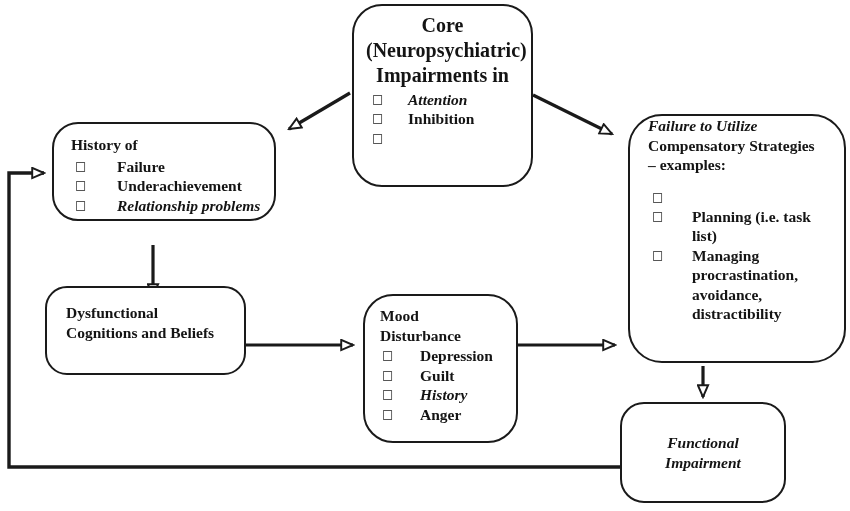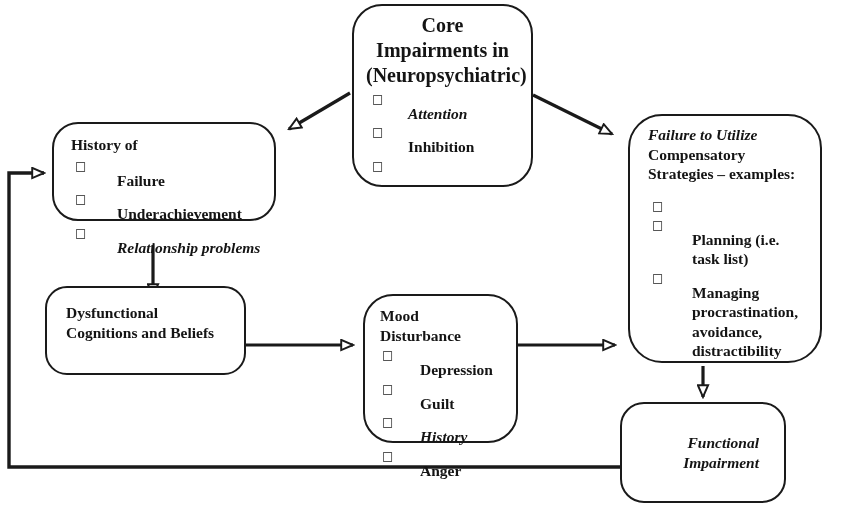--- a/index.html
+++ b/index.html
@@ -38,21 +38,21 @@
   .it { font-style: italic; }
   .item { display: flex; align-items: flex-start; }
   .bullet {
     flex: 0 0 auto;
     font-size: 12px;
     line-height: 19px;
     font-family: "DejaVu Sans", sans-serif;
     font-weight: normal;
     color: #1a1a1a;
   }
-  .txt { flex: 1 1 auto; margin-top: 14px; }
+  .txt { flex: 1 1 auto; }
 
   
   .box-core {
     left: 352px; top: 4px; width: 181px; height: 183px;
     border-radius: 30px;
     padding: 7px 8px 0 12px;
   }
   .box-core .title { font-size: 20px; margin: 0 4px 1px 0; }
   .box-core .bullet { width: 36px; padding-left: 6px; }
   .box-core .txt { max-width: 102px; }
@@ -61,23 +61,23 @@
   .box-history {
     left: 52px; top: 122px; width: 224px; height: 99px;
     border-radius: 26px;
     padding: 11px 8px 0 17px;
   }
   .box-history .title { margin-bottom: 2px; }
   .box-history .bullet { width: 42px; padding-left: 4px; }
 
   
   .box-failure {
-    left: 628px; top: 114px; width: 194px; height: 249px;
+    left: 628px; top: 114px; width: 218px; height: 249px;
     border-radius: 34px;
-    padding: 9px 12px 0 18px;
+    padding: 0 12px 0 18px;
   }
   .box-failure .title { max-width: 172px; margin-bottom: 13px; }
   .box-failure .bullet { width: 40px; padding-left: 4px; }
   .box-failure .txt { max-width: 132px; }
 
   
   .box-dysfunctional {
     left: 45px; top: 286px; width: 201px; height: 89px;
     border-radius: 22px;
     padding: 15px 10px 0 19px;
@@ -92,21 +92,21 @@
   }
   .box-mood .title { max-width: 100px; margin-bottom: 1px; }
   .box-mood .bullet { width: 38px; padding-left: 2px; }
 
   
   .box-functional {
     left: 620px; top: 402px; width: 166px; height: 101px;
     border-radius: 24px;
     display: flex; align-items: center; justify-content: center;
   }
-  .box-functional .title { max-width: 112px; text-align: right; }
+  .box-functional .title { max-width: 112px; text-align: center; }
 </style>
 </head>
 <body>
 
 <div class="canvas">
 
   <svg class="arrows" viewBox="0 0 850 511" xmlns="http://www.w3.org/2000/svg">
     <defs>
       <marker id="ah" viewBox="0 0 14 12" refX="12.5" refY="6" markerWidth="15" markerHeight="13" orient="auto" markerUnits="userSpaceOnUse">
         <path d="M1.5,1.2 L12.5,6 L1.5,10.8 Z" fill="#ffffff" stroke="#1a1a1a" stroke-width="1.8" stroke-linejoin="miter"></path>
@@ -117,22 +117,22 @@
     <line x1="153" y1="245" x2="153" y2="296" stroke="#1a1a1a" stroke-width="3.2" marker-end="url(#ah)"></line>
     <line x1="246" y1="345" x2="353" y2="345" stroke="#1a1a1a" stroke-width="3.2" marker-end="url(#ah)"></line>
     <line x1="518" y1="345" x2="615" y2="345" stroke="#1a1a1a" stroke-width="3.2" marker-end="url(#ah)"></line>
     <line x1="703" y1="366" x2="703" y2="397" stroke="#1a1a1a" stroke-width="3.2" marker-end="url(#ah)"></line>
     <polyline points="620,467 9,467 9,173 44,173" fill="none" stroke="#1a1a1a" stroke-width="3.4" marker-end="url(#ah)"></polyline>
   </svg>
 
   <div class="box box-core">
     <div class="title center">
       <div>Core</div>
+      <div>(Neuropsychiatric)</div>
       <div>Impairments in</div>
-      <div>(Neuropsychiatric)</div>
     </div>
     <div class="item">
       <span class="bullet">□</span>
       <span class="txt it">Attention</span>
     </div>
     <div class="item">
       <span class="bullet">□</span>
       <span class="txt">Inhibition</span>
     </div>
     <div class="item">

